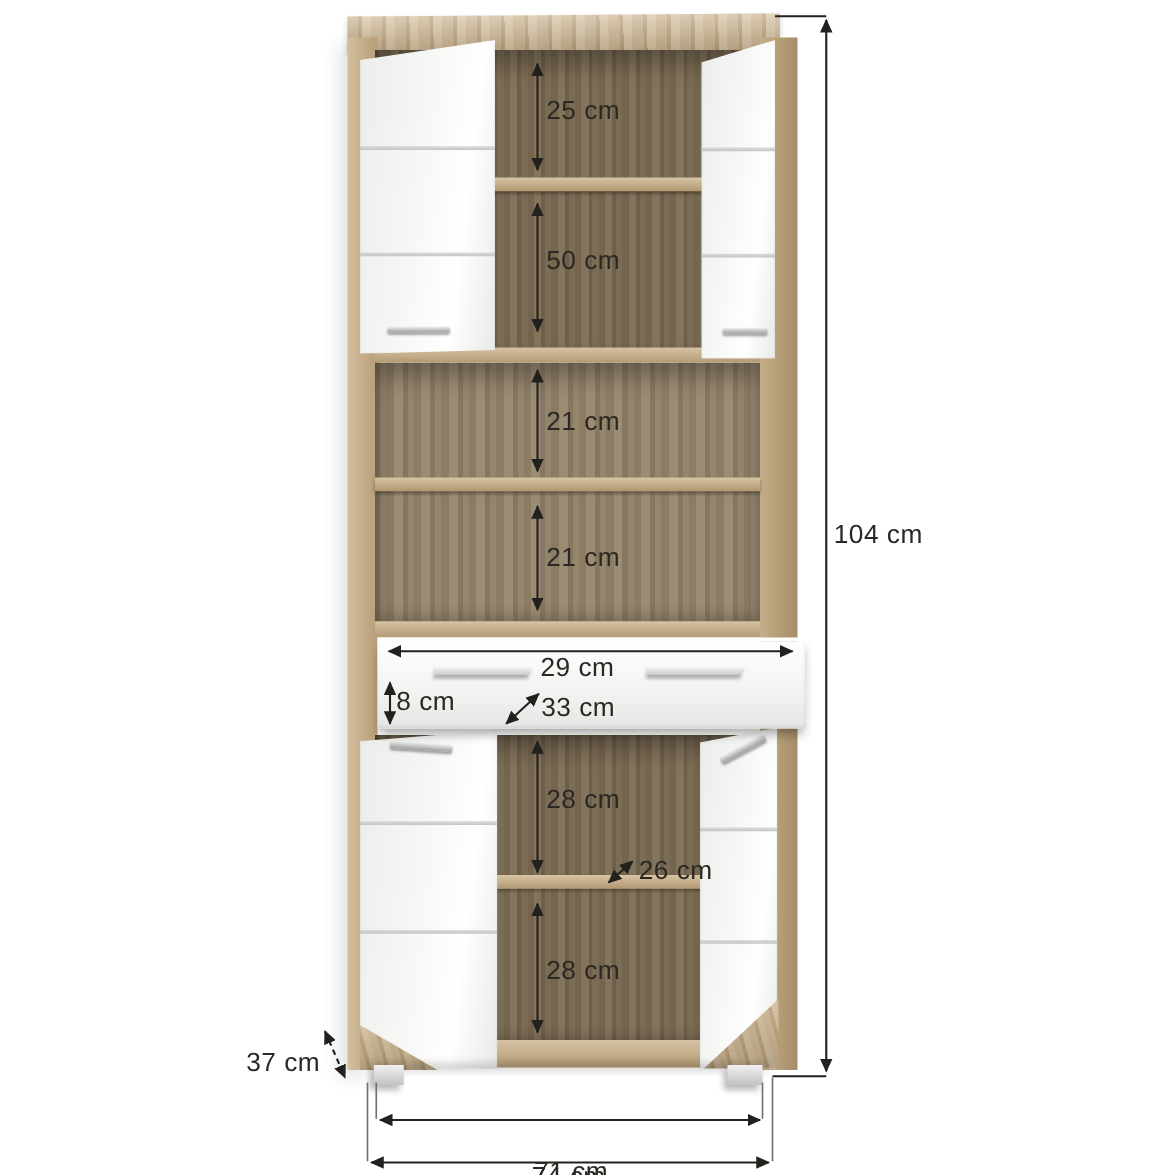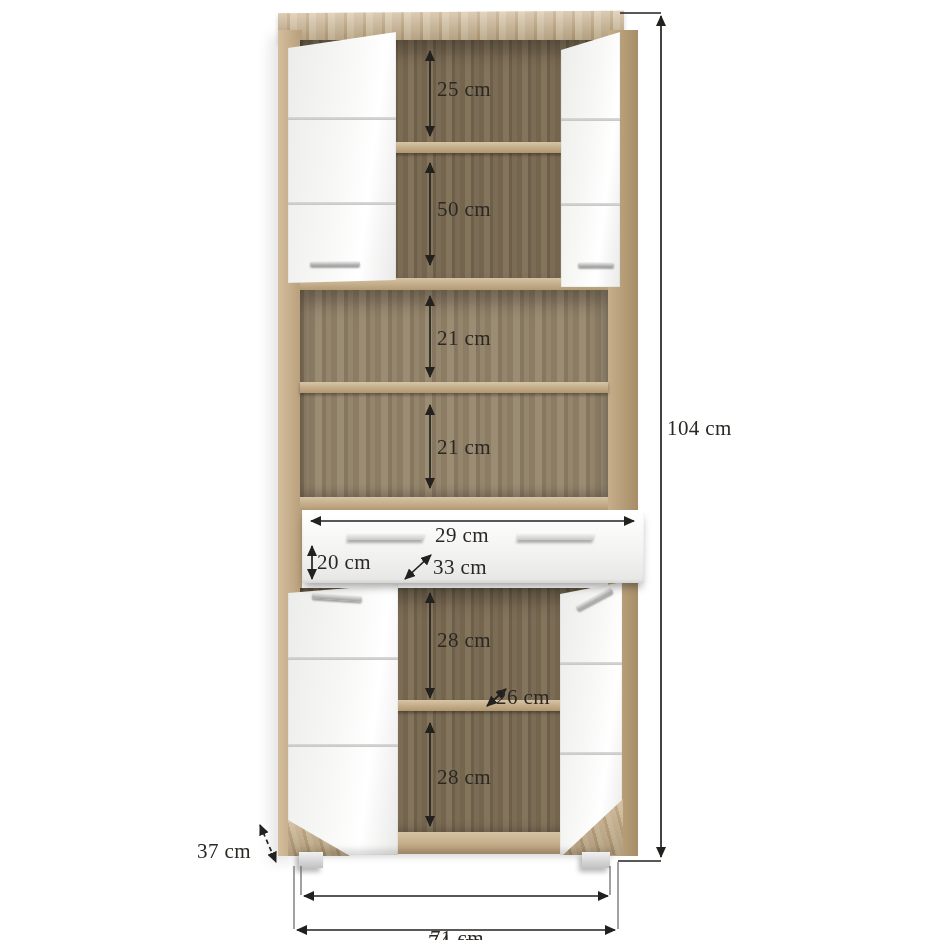--- a/index.html
+++ b/index.html
@@ -1,18 +1,18 @@
 <!DOCTYPE html>
 <html><head>
 <meta charset="utf-8">
 <style>
   html,body{margin:0;padding:0;background:#fff;}
   #stage{position:relative;width:940px;height:940px;overflow:hidden;
          background:var(--background,#ffffff);
-         font-family:Liberation Serif, serif;}
+         font-family:Liberation Sans, sans-serif;}
   #stage *{position:absolute;box-sizing:border-box;}
   .top-panel{left:278px;top:12px;width:346px;height:29px;
     background:
      linear-gradient(rgba(255,255,255,.30),rgba(0,0,0,.12)),
      repeating-linear-gradient(89deg,#ccb592 0 9px,#bca27a 9px 12px,#d6c3a3 12px 19px);
     box-shadow:0 3px 5px rgba(0,0,0,.18);transform:skewY(-.4deg);}
   .side{top:30px;height:826px;}
   .side.left{left:278px;width:24px;
     background:linear-gradient(90deg,#d3be9d,#b89e79);
     box-shadow:-8px 6px 14px rgba(0,0,0,.10);}
@@ -157,23 +157,23 @@
     <line class="wit" x1="294" y1="866" x2="294" y2="929"></line>
     <line class="wit" x1="610" y1="866" x2="610" y2="895"></line>
     <line class="wit" x1="618" y1="862" x2="618" y2="929"></line>
   </svg>
 
   <div class="dim-label" style="left:437px;top:78px">25 cm</div>
   <div class="dim-label" style="left:437px;top:198px">50 cm</div>
   <div class="dim-label" style="left:437px;top:327px">21 cm</div>
   <div class="dim-label" style="left:437px;top:436px">21 cm</div>
   <div class="dim-label center" style="left:462px;top:524px">29 cm</div>
-  <div class="dim-label" style="left:317px;top:551px">20 cm</div>
+  <div class="dim-label" style="left:317px;top:551px">8 cm</div>
   <div class="dim-label" style="left:433px;top:556px">33 cm</div>
   <div class="dim-label" style="left:437px;top:629px">28 cm</div>
-  <div class="dim-label" style="left:496px;top:686px">26 cm</div>
+  <div class="dim-label" style="left:511px;top:686px">26 cm</div>
   <div class="dim-label" style="left:437px;top:766px">28 cm</div>
   <div class="dim-label" style="left:667px;top:417px">104 cm</div>
   <div class="dim-label" style="left:197px;top:840px">37 cm</div>
   <div class="dim-label center" style="left:457px;top:927px">71 cm</div>
   <div class="dim-label center" style="left:455px;top:931px">74 cm</div>
 
 </div>
 
 </body></html>

